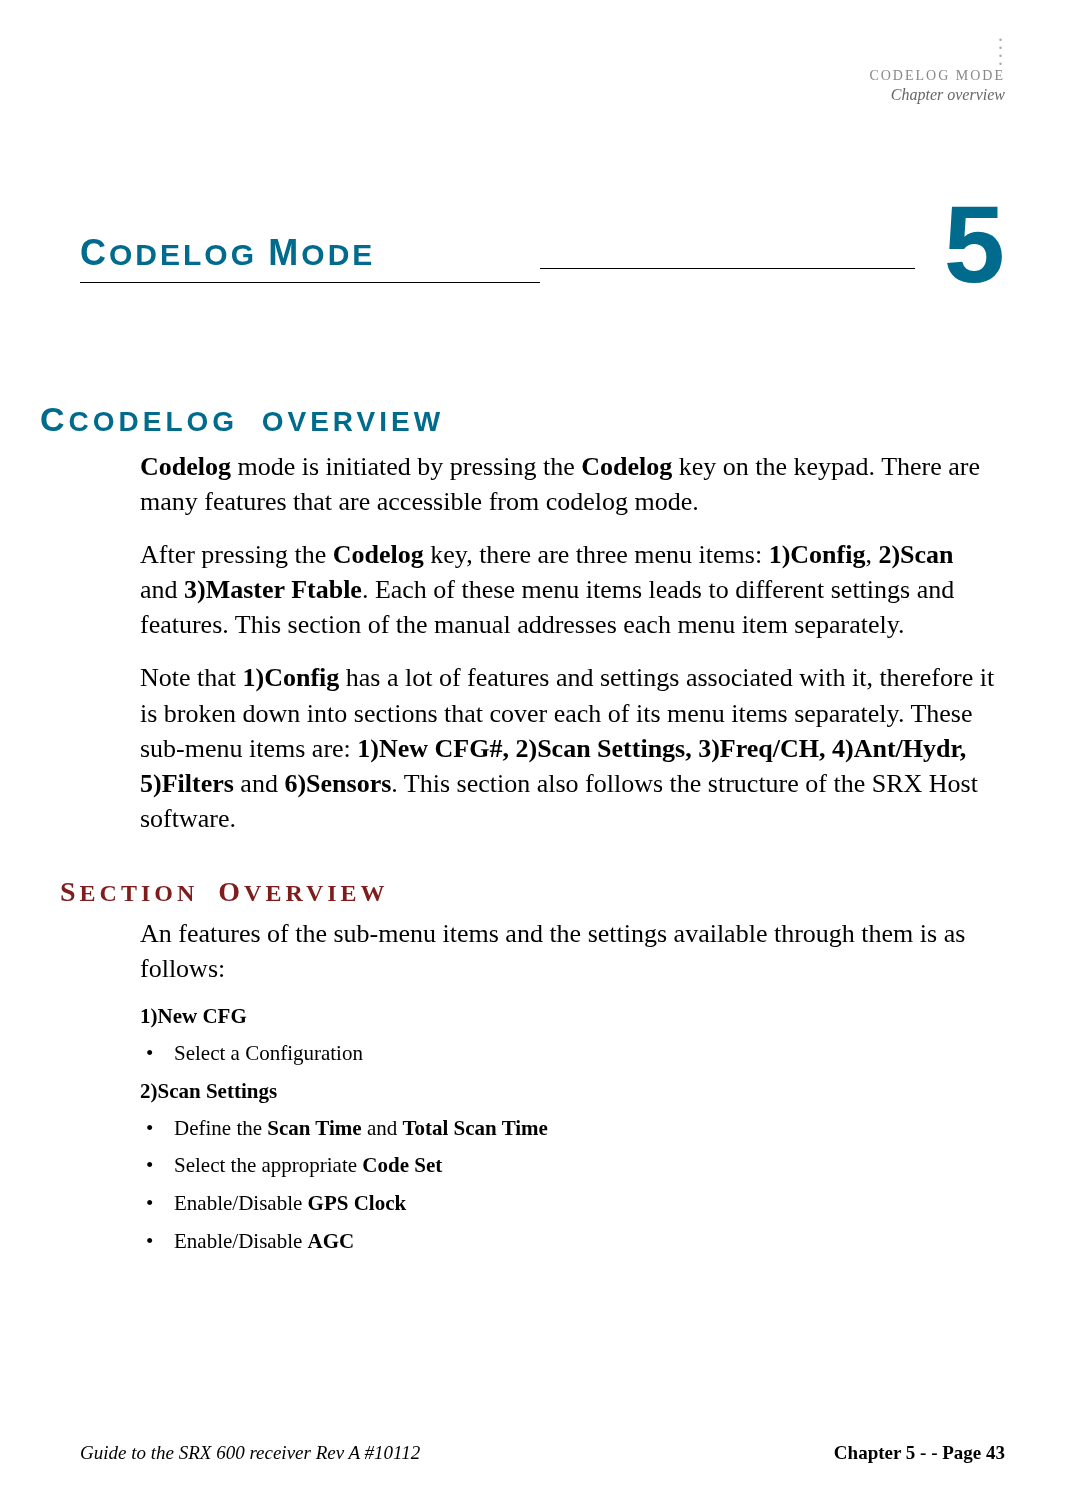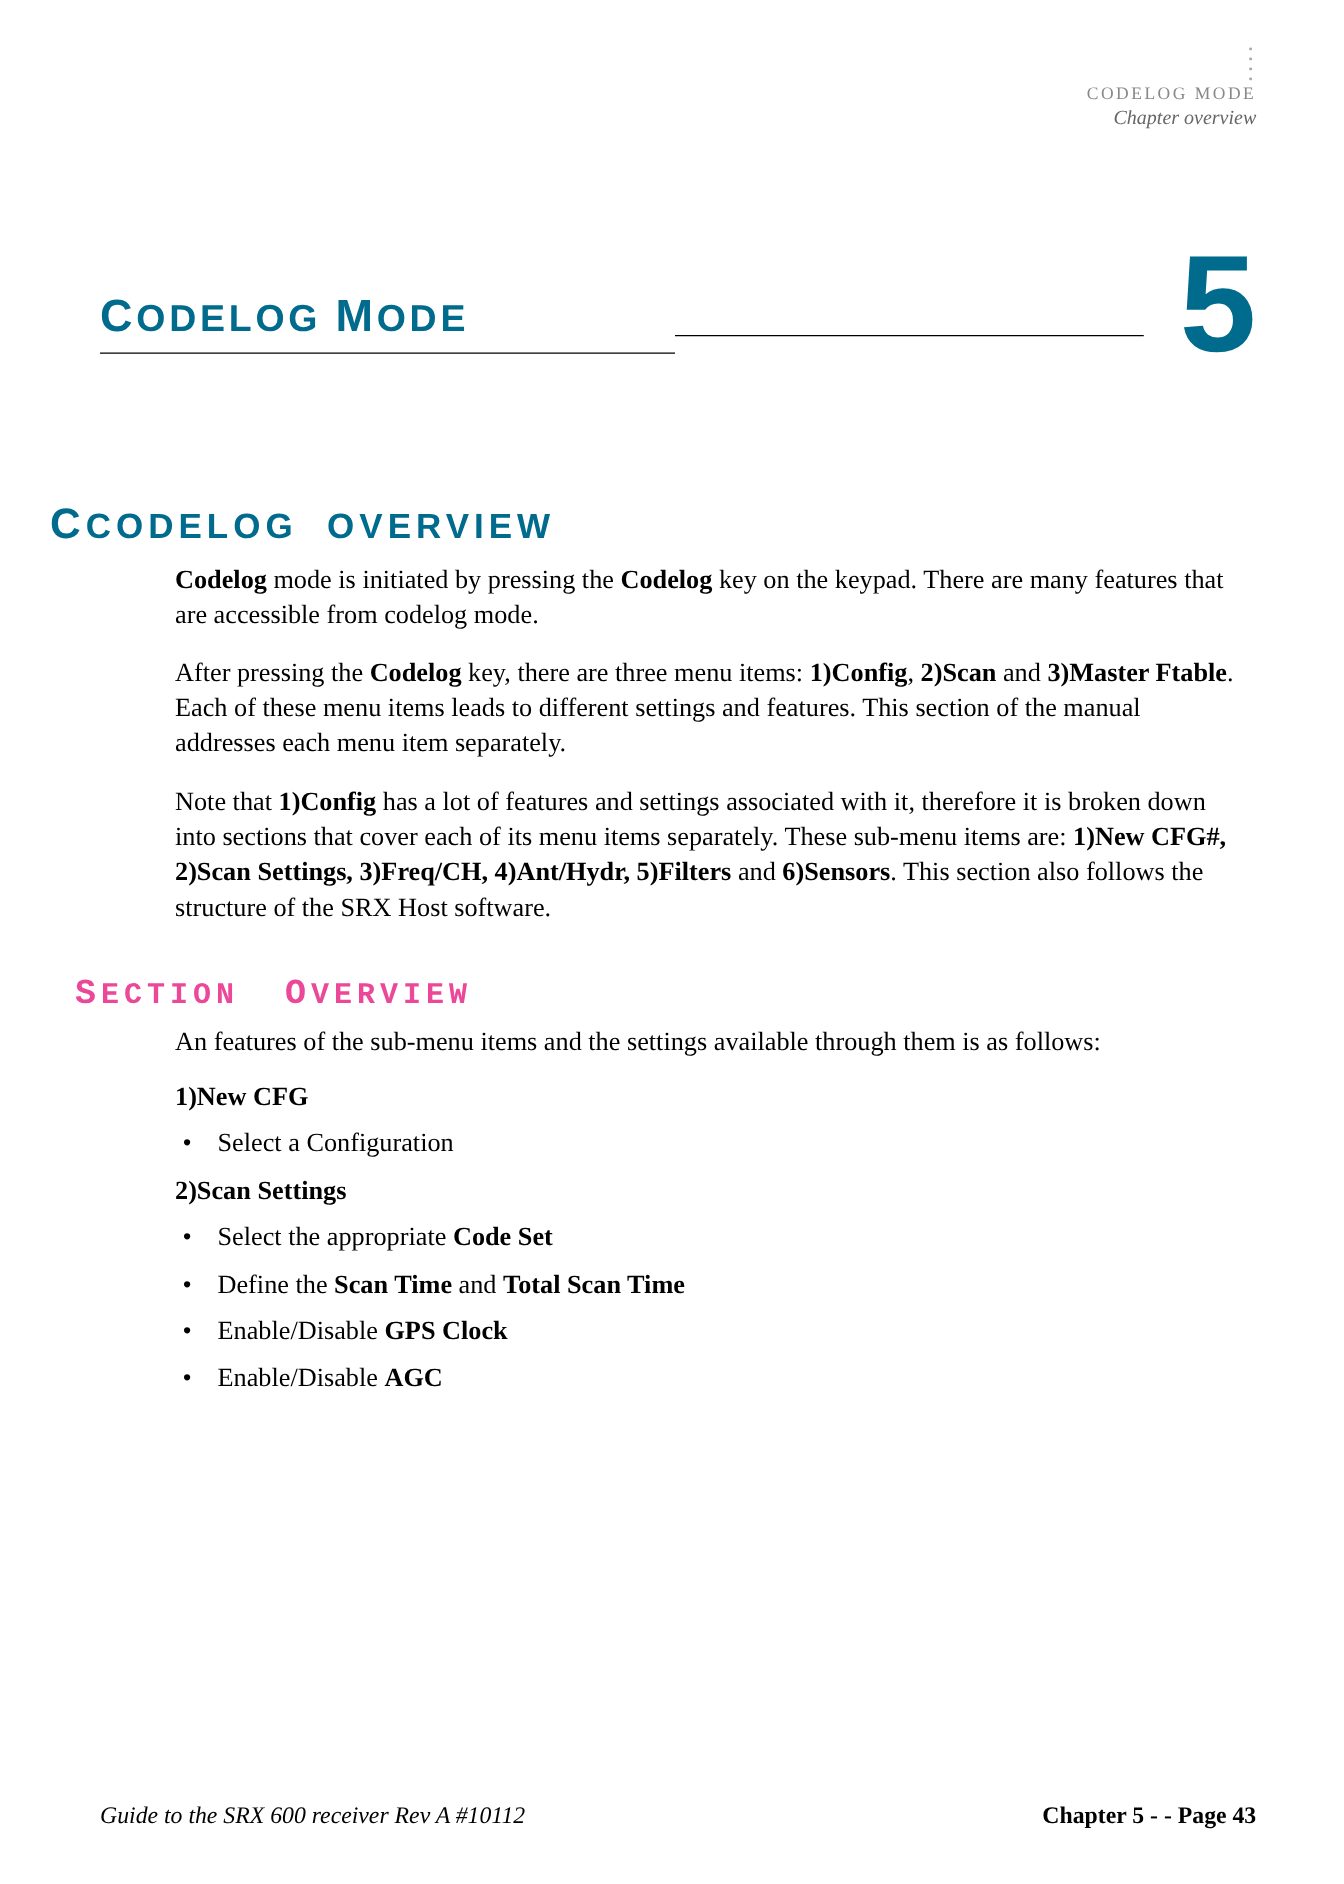--- a/index.html
+++ b/index.html
@@ -91,34 +91,34 @@
     font-weight: bold;
     letter-spacing: 4px;
     color: #006b8c;
     margin-bottom: 10px;
     margin-left: -40px;
   }
   .section-heading .leading {
     font-size: 34px;
   }
   .sub-heading {
-    font-family: Liberation Mono, monospace;
+    font-family: Liberation Serif, serif;
     font-size: 24px;
     font-weight: bold;
     letter-spacing: 4px;
-    color: #ec4899;
+    color: #7f1d1d;
     margin-top: 40px;
     margin-bottom: 8px;
     margin-left: -20px;
   }
   .sub-heading .leading {
     font-size: 28px;
   }
   .body-text {
-    font-size: 21px;
+    font-size: 26px;
     line-height: 1.35;
     margin: 0 0 18px 60px;
   }
   .body-text b { font-weight: bold; }
   .list-heading {
     font-size: 21px;
     font-weight: bold;
     margin: 8px 0 8px 60px;
   }
   ul.bullets {
@@ -197,22 +197,22 @@
 
     <p class="body-text">An features of the sub-menu items and the settings available through them is as follows:</p>
 
     <div class="list-heading">1)New CFG</div>
     <ul class="bullets">
       <li><span>Select a Configuration</span></li>
     </ul>
 
     <div class="list-heading">2)Scan Settings</div>
     <ul class="bullets">
+      <li><span>Define the </span><b>Scan Time</b><span> and </span><b>Total Scan Time</b></li>
       <li><span>Select the appropriate </span><b>Code Set</b></li>
-      <li><span>Define the </span><b>Scan Time</b><span> and </span><b>Total Scan Time</b></li>
       <li><span>Enable/Disable </span><b>GPS Clock</b></li>
       <li><span>Enable/Disable </span><b>AGC</b></li>
     </ul>
 
   </div>
 
   <div class="footer">
     <div class="left">Guide to the SRX 600 receiver Rev A #10112</div>
     <div class="right"><b>Chapter 5 - - Page 43</b></div>
   </div>

